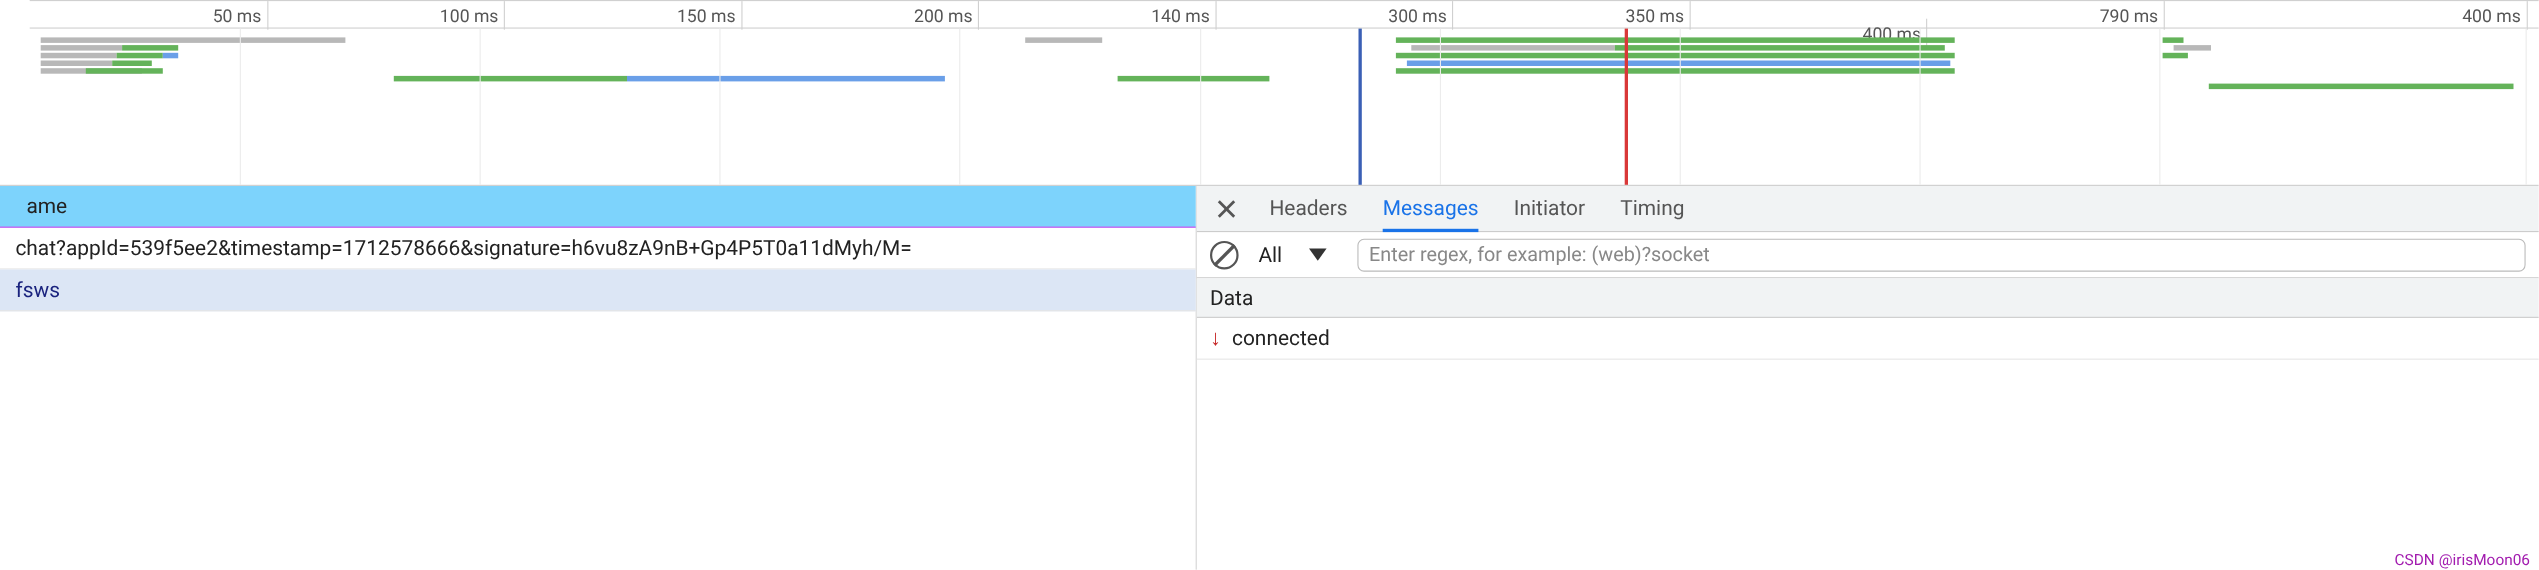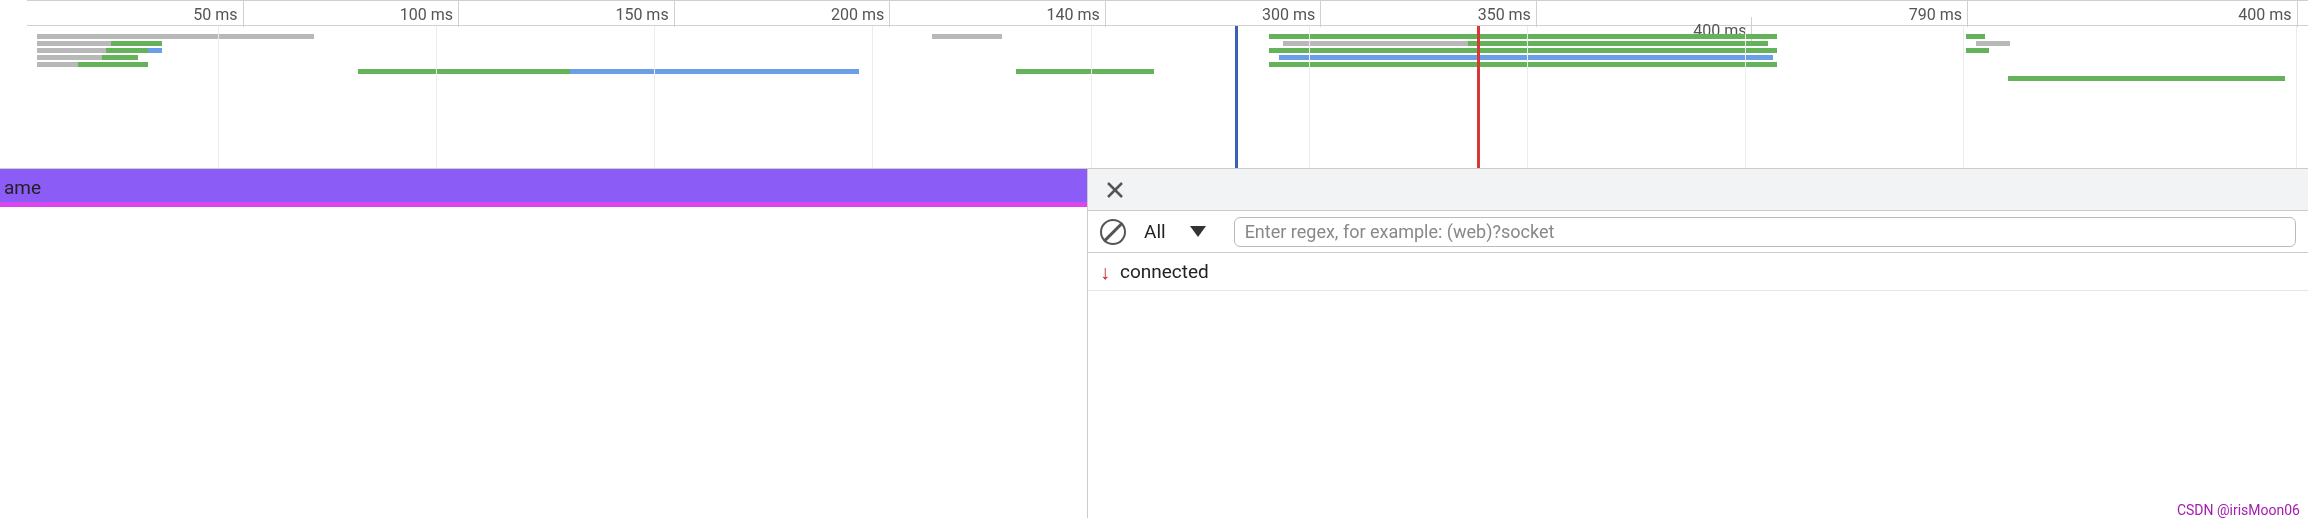--- a/index.html
+++ b/index.html
@@ -15,21 +15,21 @@
 .bar.blue { background:#6a9fe8; }
 .vert-marker { position:absolute; top:0; bottom:0; width:3px; }
 .vert-marker.red { background:#d93838; }
 .vert-marker.blue { background:#3a5fb5; }
 .tick-divider { position:absolute; top:26px; bottom:0; width:1px; background:#ececec; }
 
 .lower { display:flex; height:calc(518px - 169px); }
 .left-pane { width:1088px; border-right:1px solid #ccc; background:#fff; }
 .right-pane { flex:1; background:#fff; display:flex; flex-direction:column; }
 
-.col-header { height:38px; line-height:38px; padding-left:4px; font-size:19px; color:#222; background:#8b5cf6; border-bottom:5px solid #d946ef; }
+.col-header { height:38px; line-height:38px; padding-left:24px; font-size:19px; color:#222; background:#7dd3fc; border-bottom:1px solid #d946ef; }
 .row { height:38px; line-height:38px; padding-left:14px; font-size:19px; color:#222; border-bottom:1px solid #e5e5e5; white-space:nowrap; overflow:hidden; }
 .row.selected { background:#dce6f5; color:#1a237e; }
 
 .tab-strip { height:42px; display:flex; align-items:center; background:#f1f3f4; border-bottom:1px solid #ccc; gap:28px; padding-left:16px; }
 .close-x { width:22px; height:22px; display:flex; align-items:center; justify-content:center; color:#555; cursor:pointer; }
 .tab { font-size:19px; color:#555; padding:8px 0; cursor:pointer; }
 .tab.active { color:#1a73e8; border-bottom:3px solid #1a73e8; margin-bottom:-1px; }
 
 .filter-bar { height:42px; display:flex; align-items:center; padding:0 12px; gap:10px; border-bottom:1px solid #ccc; }
 .no-icon { width:26px; height:26px; border:2.5px solid #555; border-radius:50%; position:relative; display:inline-block; }
@@ -118,36 +118,47 @@
     <div class="tick-divider" style="left: 56.7%;"></div>
     <div class="tick-divider" style="left: 66.15%;"></div>
     <div class="tick-divider" style="left: 75.6%;"></div>
     <div class="tick-divider" style="left: 85.05%;"></div>
     <div class="tick-divider" style="left: 99.5%;"></div>
   </div>
 
 <div class="lower">
   <div class="left-pane">
     <div class="col-header">ame</div>
+    <div id="rows">
+        <div class="row">chat?appId=539f5ee2&amp;timestamp=1712578666&amp;signature=h6vu8zA9nB+Gp4P5T0a11dMyh/M=</div>
+        <div class="row selected">fsws</div>
+      </div>
   </div>
   <div class="right-pane">
     <div class="tab-strip">
       <div class="close-x">
         <svg width="18" height="18" viewBox="0 0 18 18">
             <line x1="2" y1="2" x2="16" y2="16" stroke="#555" stroke-width="2.5"></line>
             <line x1="16" y1="2" x2="2" y2="16" stroke="#555" stroke-width="2.5"></line>
           </svg>
       </div>
+      <div id="tabs" style="display:flex;gap:32px;">
+          <div class="tab">Headers</div>
+          <div class="tab active">Messages</div>
+          <div class="tab">Initiator</div>
+          <div class="tab">Timing</div>
+        </div>
     </div>
     <div class="filter-bar">
       <span class="no-icon"></span>
       <span class="all-label">All</span>
       <span class="dropdown-caret"></span>
       <input class="regex-input" placeholder="Enter regex, for example: (web)?socket" style="">
     </div>
+    <div class="data-header">Data</div>
     <div id="msgs">
         <div class="msg-row">
           <span class="arrow-down">↓</span>
           <span>connected</span>
         </div>
       </div>
     <div style="position:relative; flex:1;">
       <div class="watermark">CSDN @irisMoon06</div>
     </div>
   </div>

